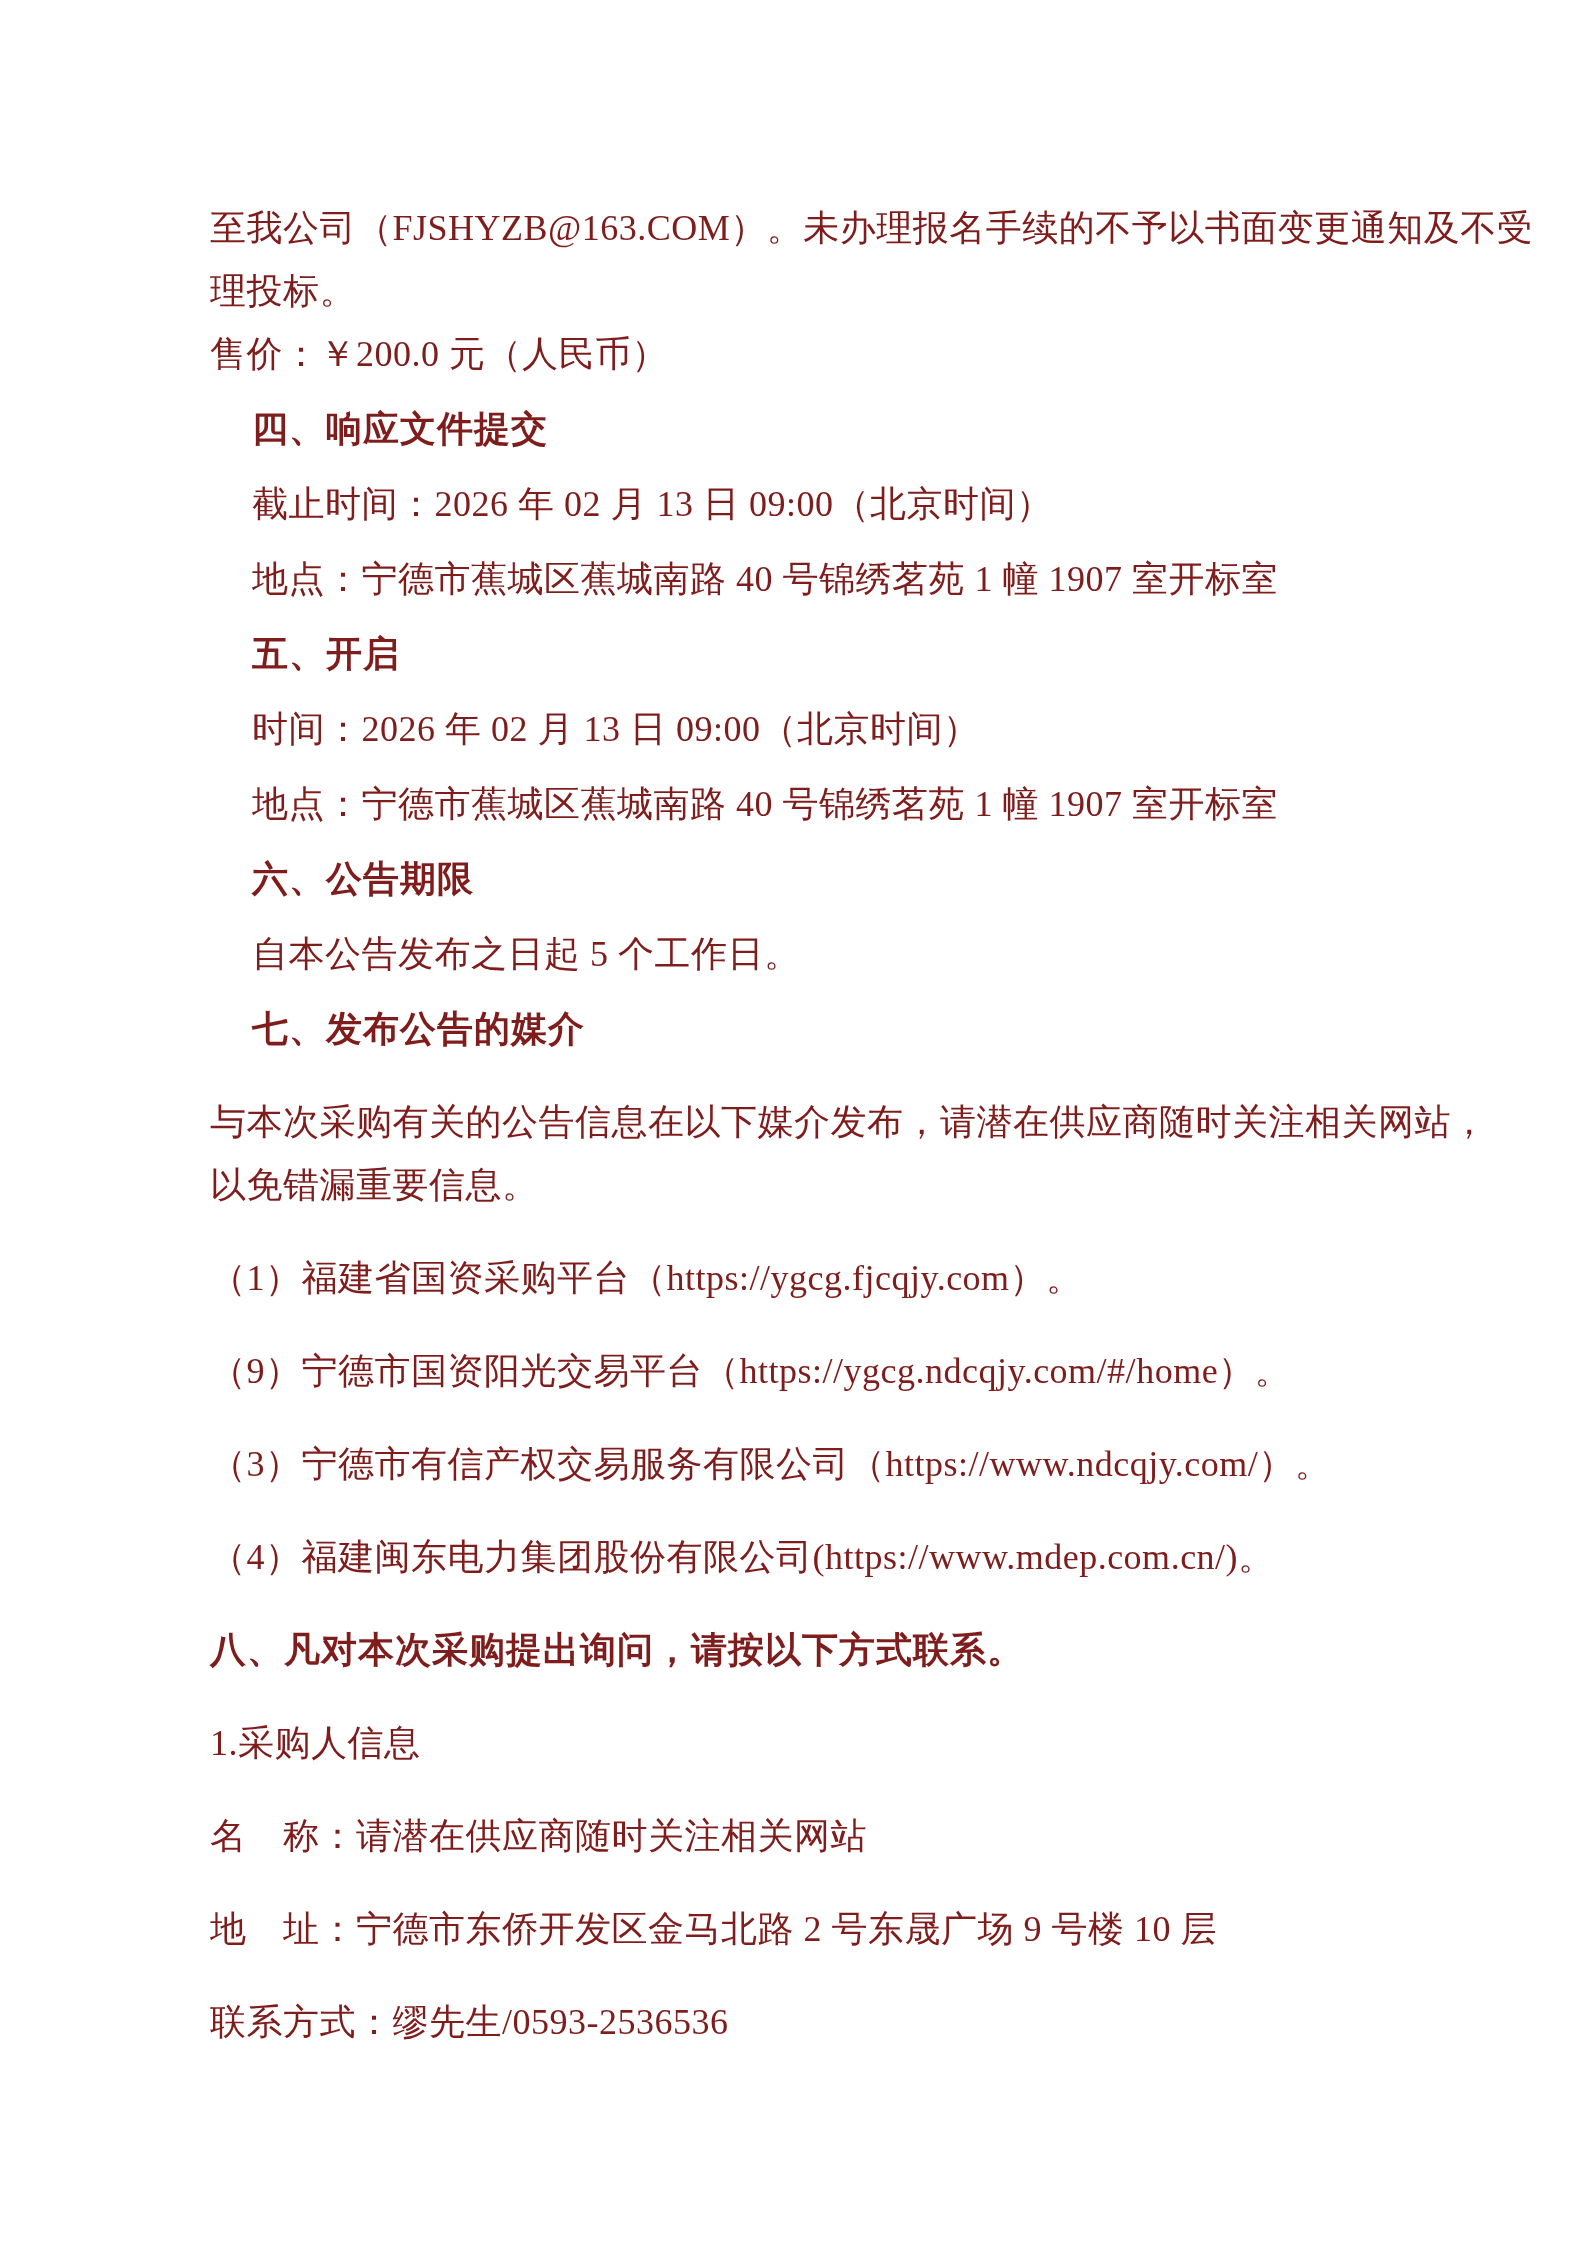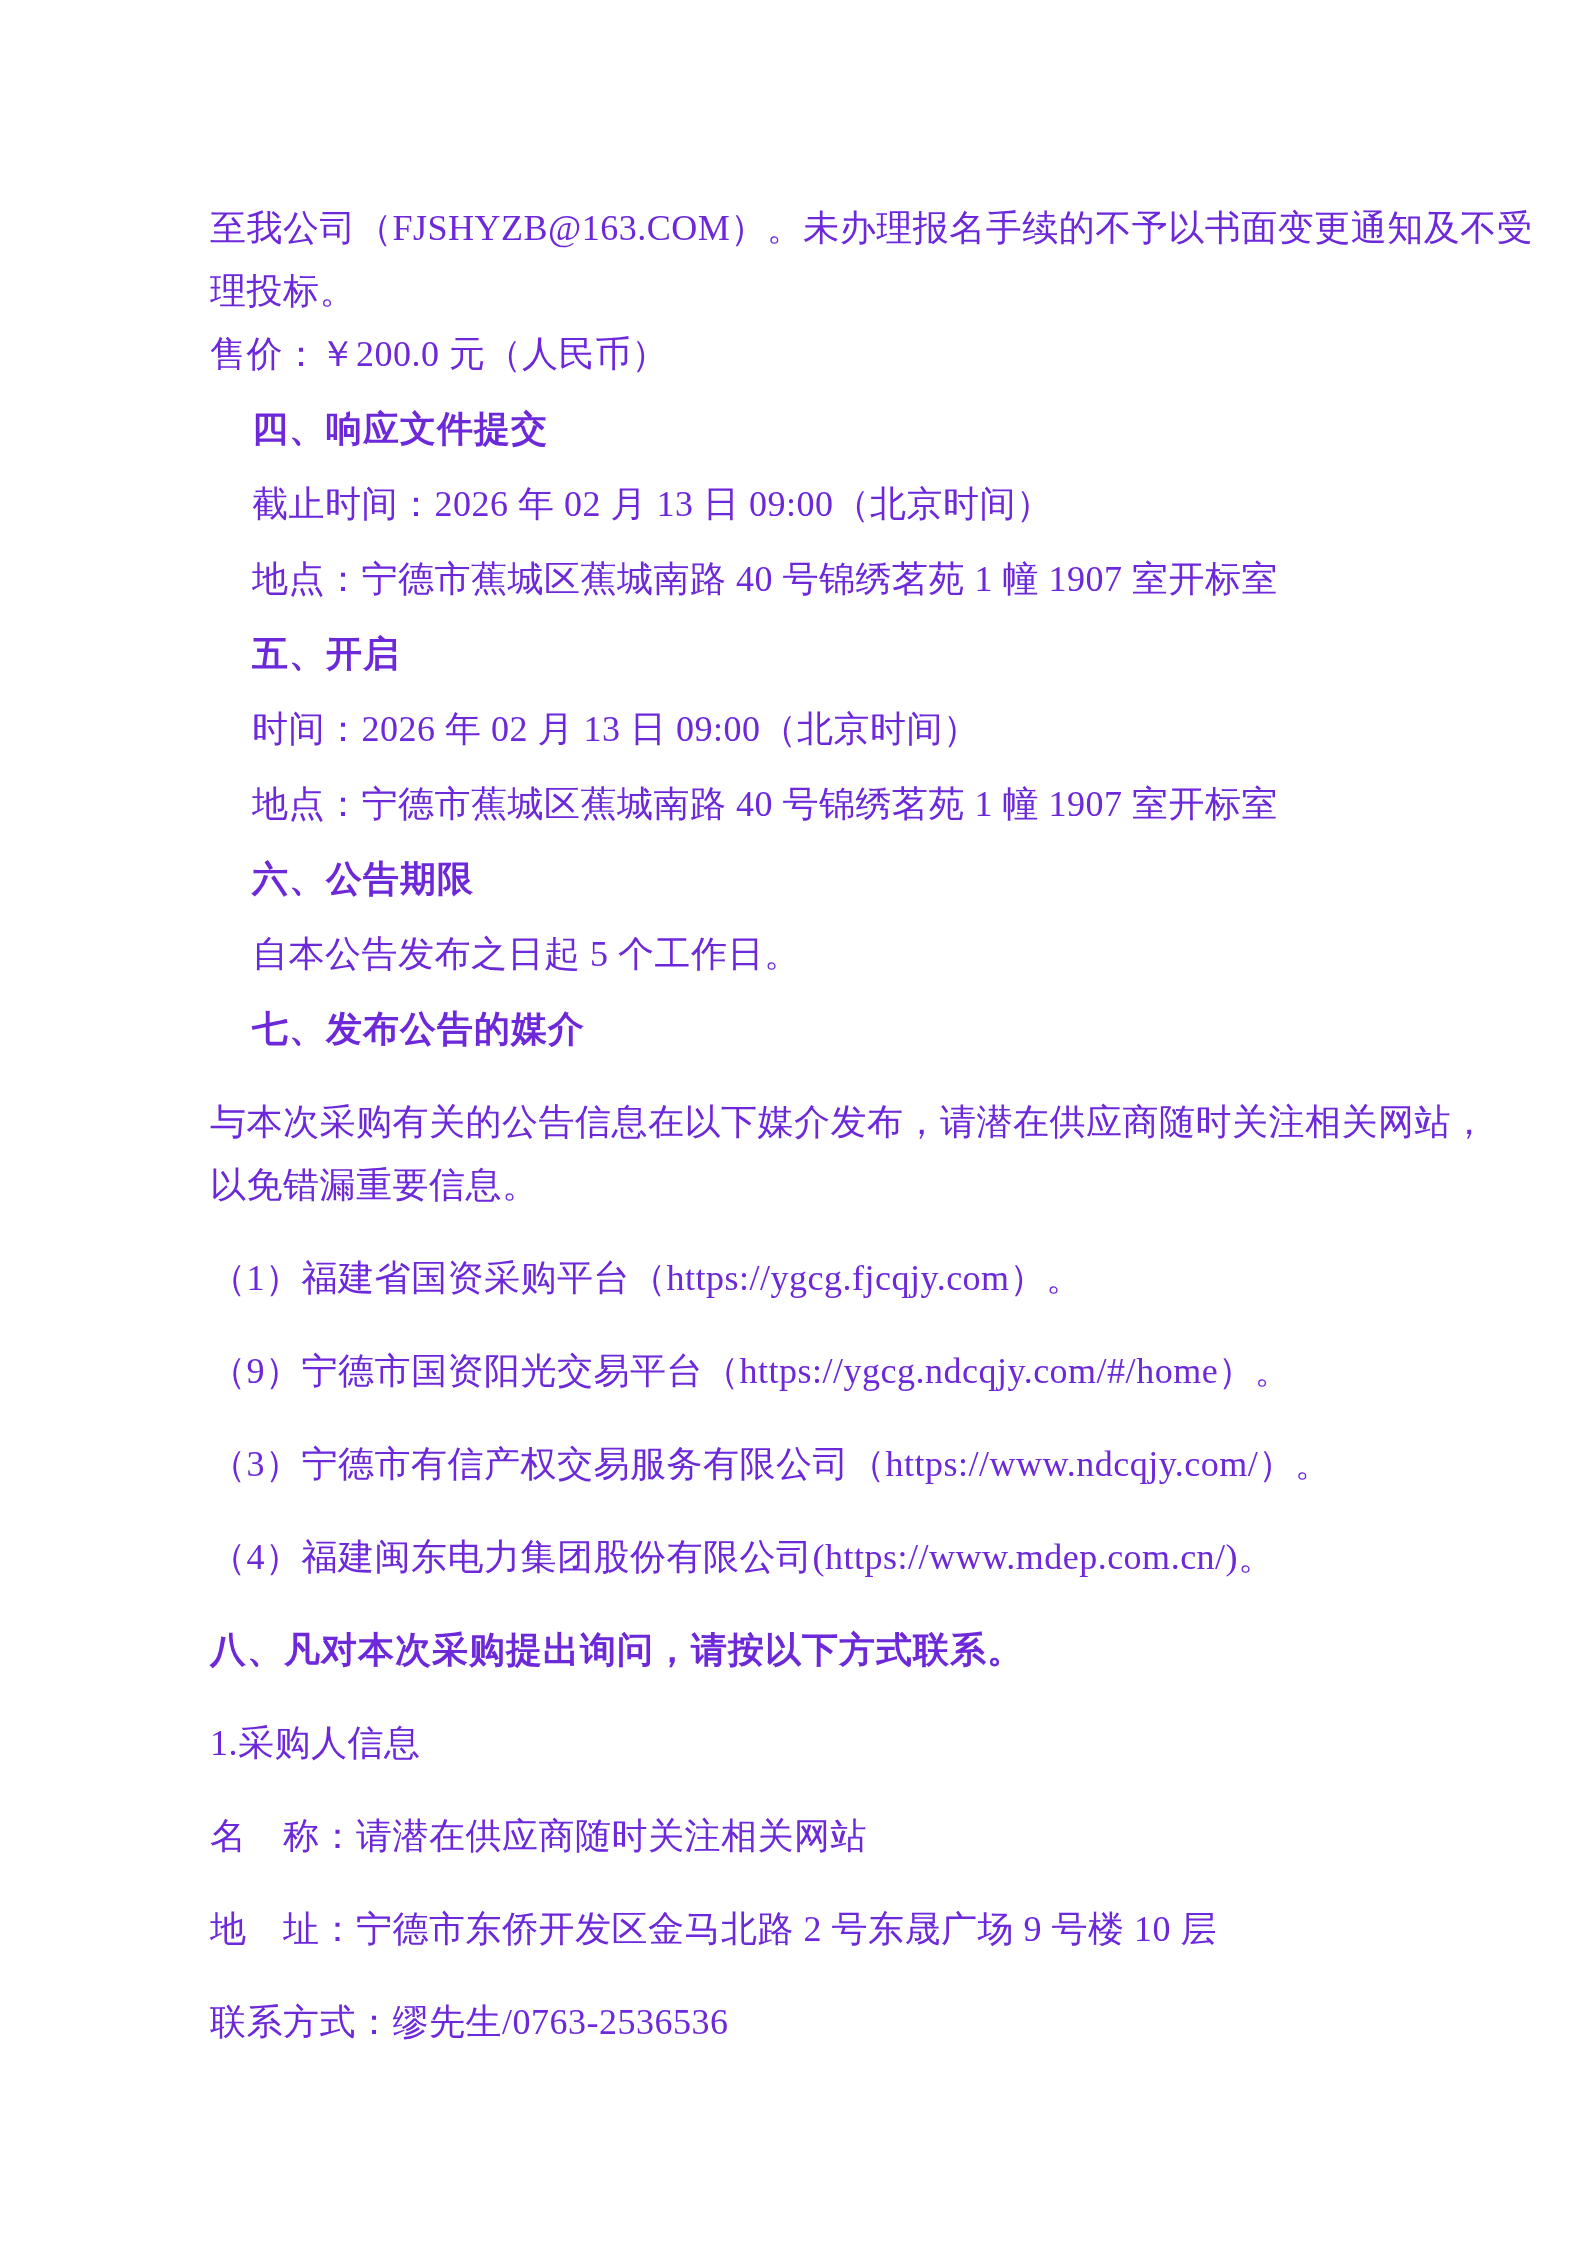--- a/index.html
+++ b/index.html
@@ -5,21 +5,21 @@
   html, body {
     margin: 0;
     padding: 0;
     background: #ffffff;
   }
   .page {
     position: relative;
     width: 1587px;
     height: 2245px;
     background: #ffffff;
-    color: #6d28d9;
+    color: #7f1d1d;
     font-family: "Liberation Serif", "DejaVu Serif", serif;
     box-sizing: border-box;
     padding: 197px 120px 0 210px;
     overflow: hidden;
   }
   .line {
     height: 63px;
     line-height: 63px;
     font-size: 36px;
     white-space: nowrap;
@@ -57,15 +57,15 @@
   <div class="line">以免错漏重要信息。</div>
   <div class="line gap-loose">（1）福建省国资采购平台（https://ygcg.fjcqjy.com）。</div>
   <div class="line gap-loose">（9）宁德市国资阳光交易平台（https://ygcg.ndcqjy.com/#/home）。</div>
   <div class="line gap-loose">（3）宁德市有信产权交易服务有限公司（https://www.ndcqjy.com/）。</div>
   <div class="line gap-loose">（4）福建闽东电力集团股份有限公司(https://www.mdep.com.cn/)。</div>
 
   <div class="line heading gap-loose">八、凡对本次采购提出询问，请按以下方式联系。</div>
   <div class="line gap-loose">1.采购人信息</div>
   <div class="line gap-loose">名　称：请潜在供应商随时关注相关网站</div>
   <div class="line gap-loose">地　址：宁德市东侨开发区金马北路 2 号东晟广场 9 号楼 10 层</div>
-  <div class="line gap-loose">联系方式：缪先生/0763-2536536</div>
+  <div class="line gap-loose">联系方式：缪先生/0593-2536536</div>
 
 </div>
 
 </body></html>

